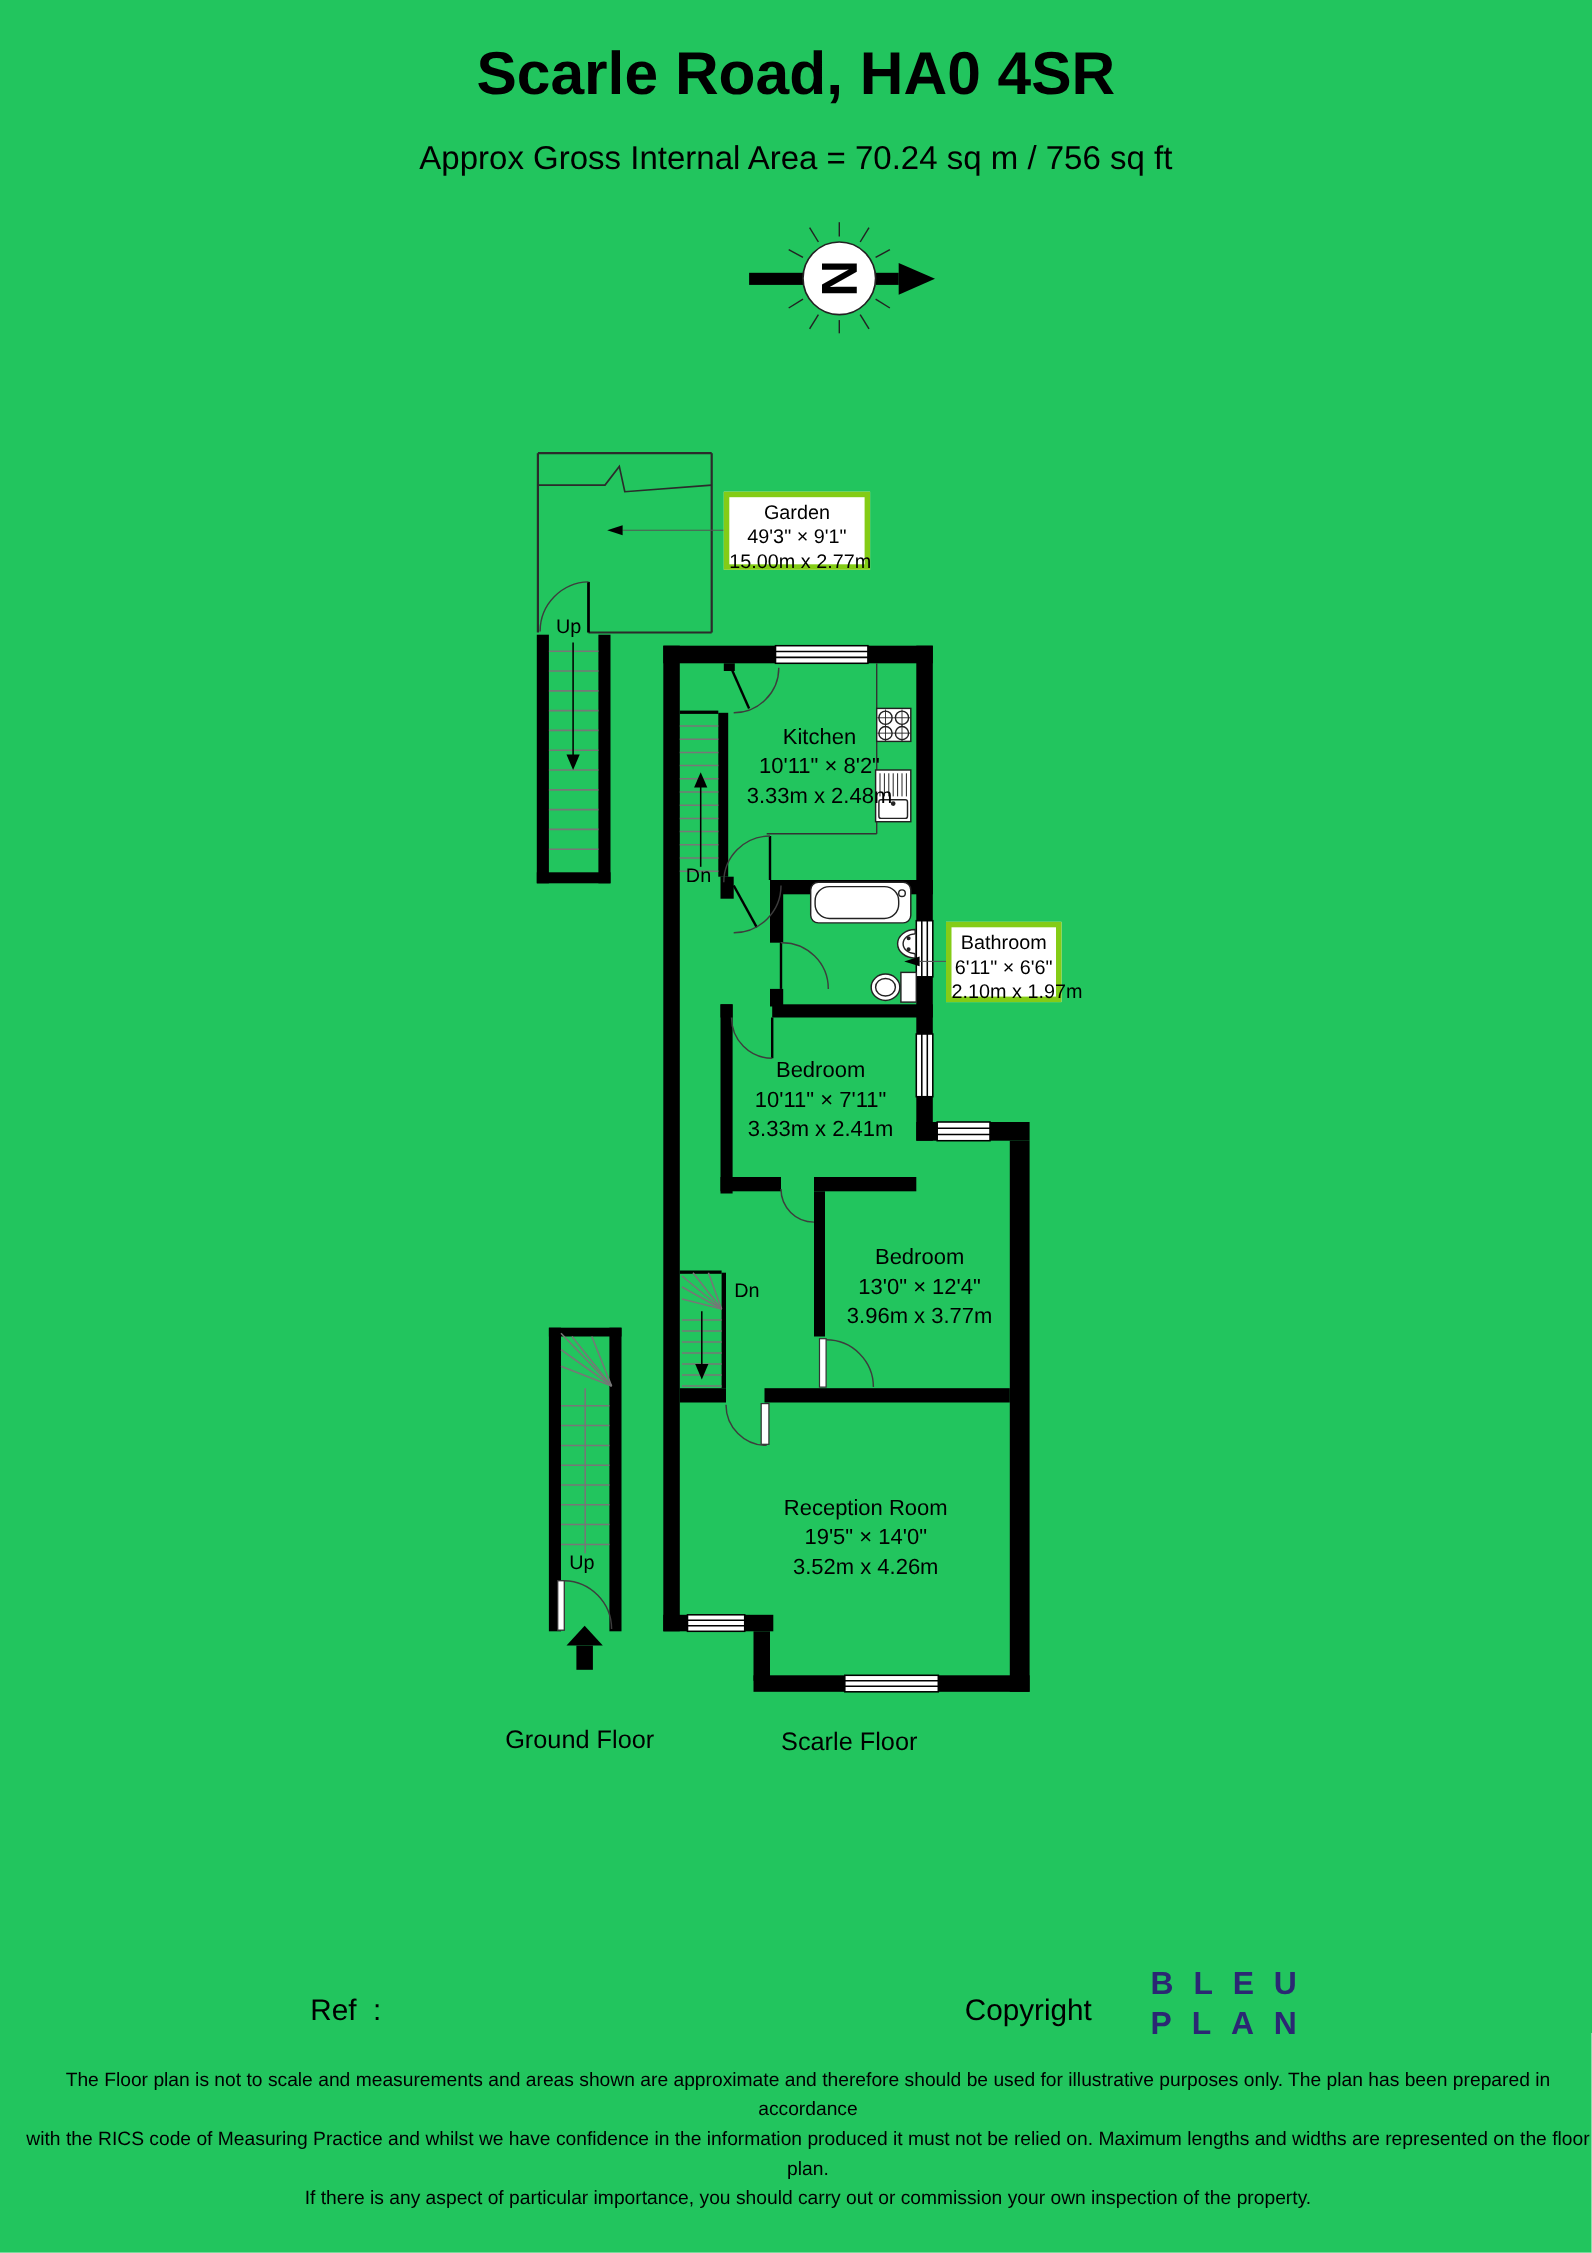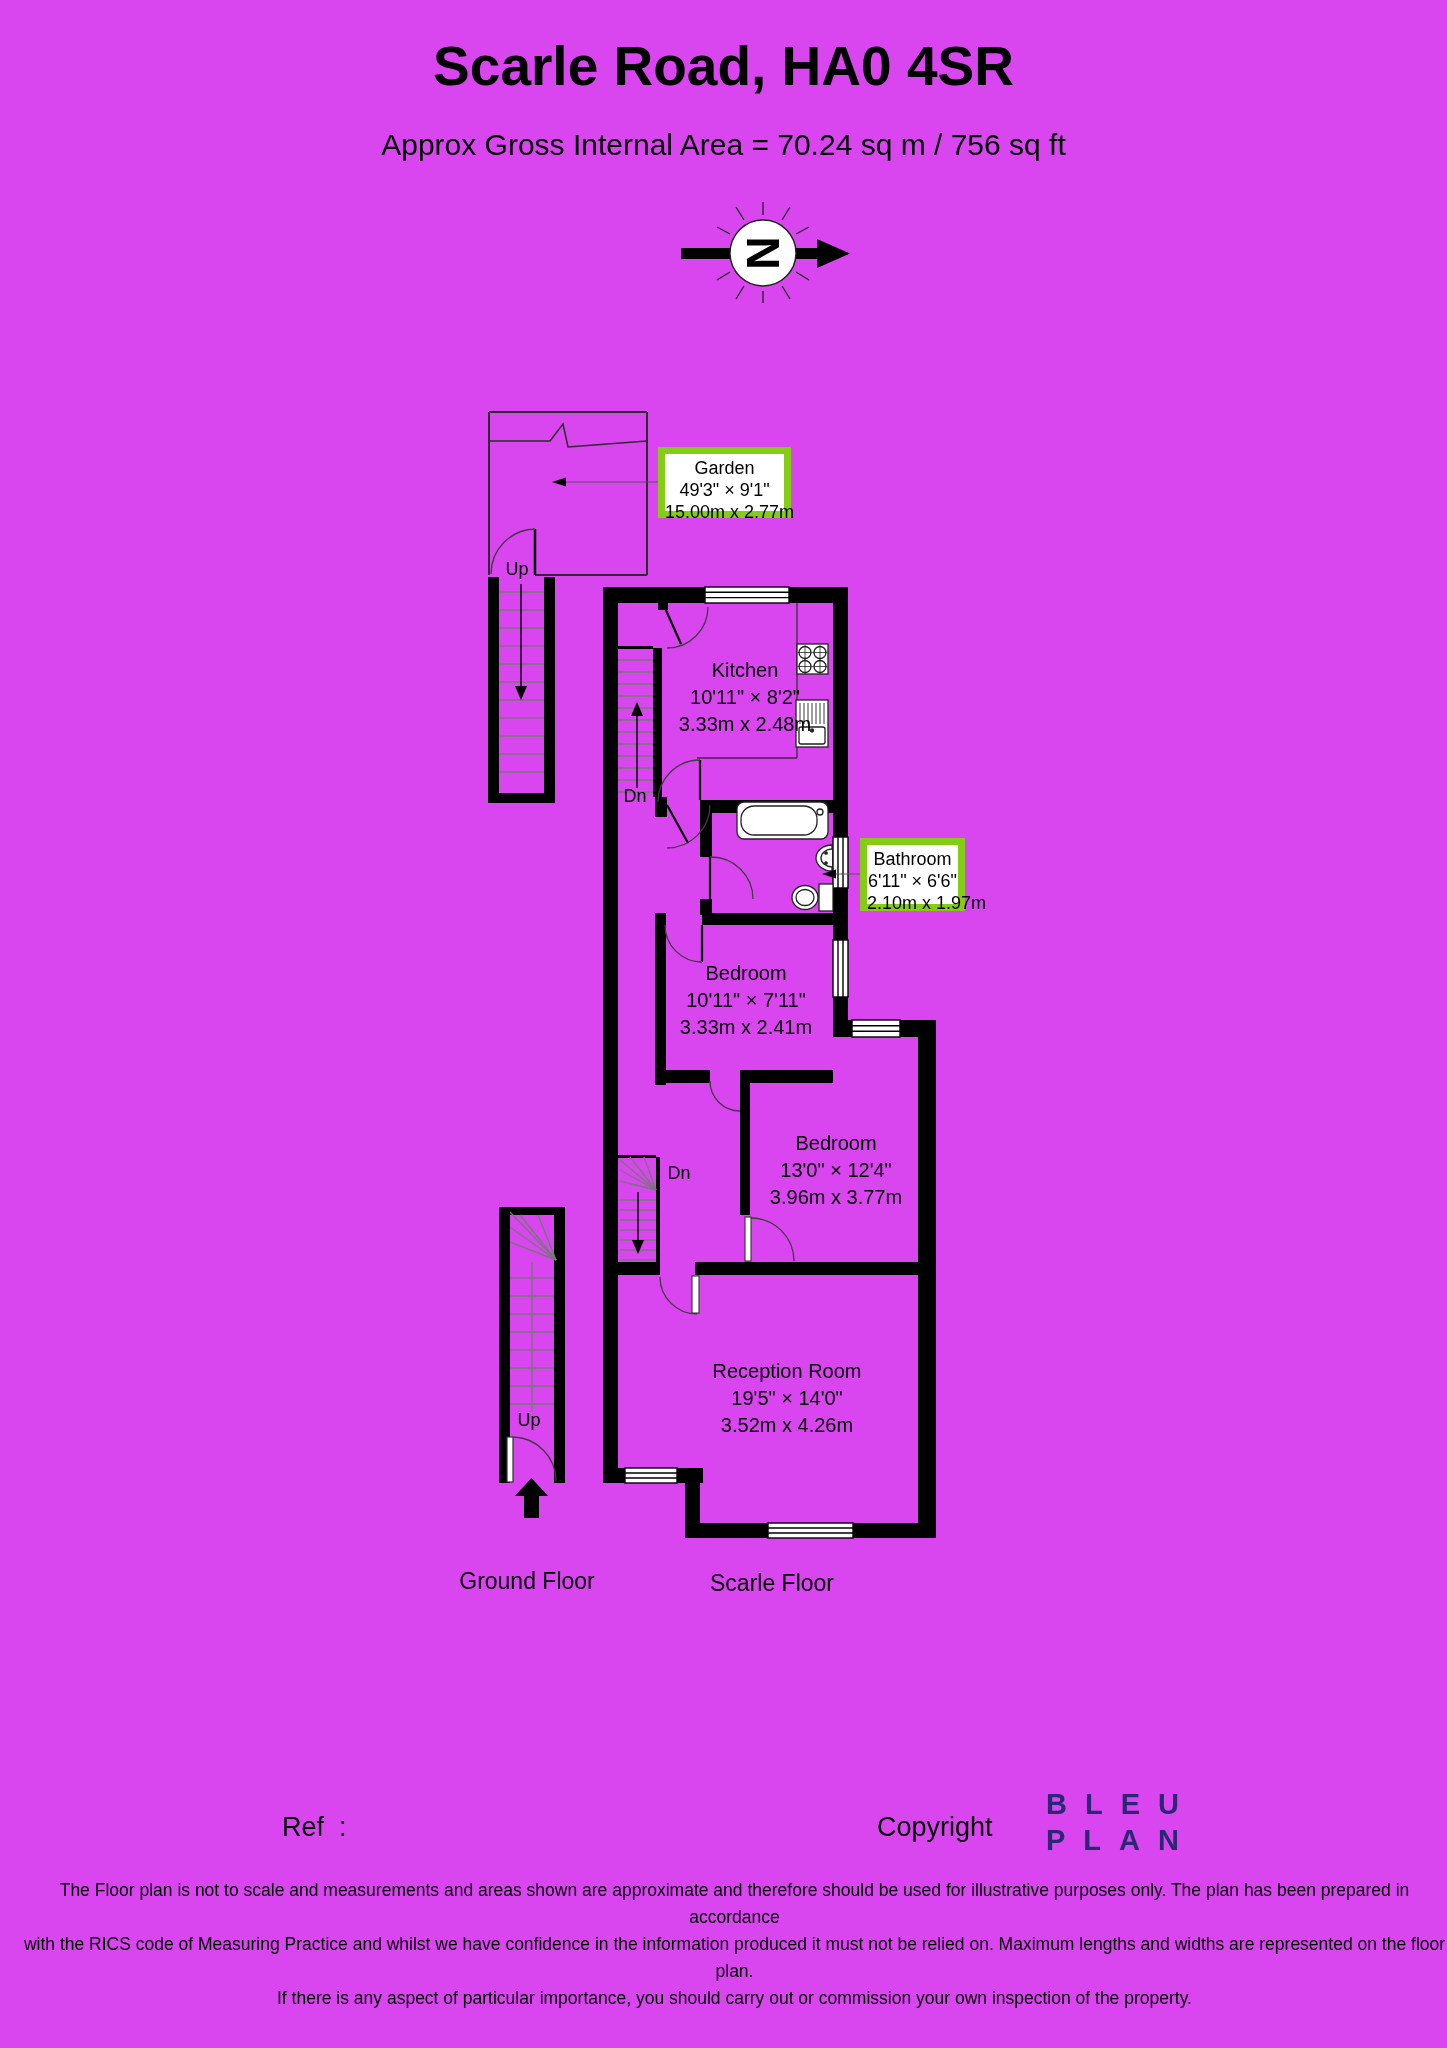--- a/index.html
+++ b/index.html
@@ -1,23 +1,23 @@
 <!DOCTYPE html>
 <html><head>
 <meta charset="utf-8">
 <style>
   html,body{margin:0;padding:0;background:#fff;}
-  .page{position:relative;width:1447px;height:2048px;background:#d946ef;overflow:hidden;
+  .page{position:relative;width:1447px;height:2048px;background:#22c55e;overflow:hidden;
         font-family:"Liberation Sans",sans-serif;color:#000;}
   .abs{position:absolute;}
   .title{left:0;right:0;top:34px;text-align:center;font-size:55px;font-weight:bold;letter-spacing:0px;}
   .subtitle{left:0;right:0;top:128px;text-align:center;font-size:30px;}
   .plan-svg{left:0;top:0;width:1447px;height:2048px;}
   .roomlabel{transform:translateX(-50%);text-align:center;font-size:20px;line-height:27px;white-space:nowrap;}
-  .labelbox{border:7px solid #84cc16;background:#fff;text-align:center;font-size:18px;line-height:22px;
+  .labelbox{border:5px solid #84cc16;background:#fff;text-align:center;font-size:18px;line-height:22px;
             padding-top:3px;box-sizing:border-box;white-space:nowrap;}
   .stairtxt{transform:translateX(-50%);font-size:18px;white-space:nowrap;}
   .floorcap{transform:translateX(-50%);font-size:23px;white-space:nowrap;}
   .ref{font-size:27px;white-space:pre;}
   .copyright{font-size:27px;}
   .brand{font-weight:bold;font-size:29px;line-height:36px;letter-spacing:18px;color:#2b2873;white-space:nowrap;}
   .disclaimer{left:0;right:0;text-align:center;font-size:17.5px;line-height:27px;}
 </style>
 </head>
 <body>

